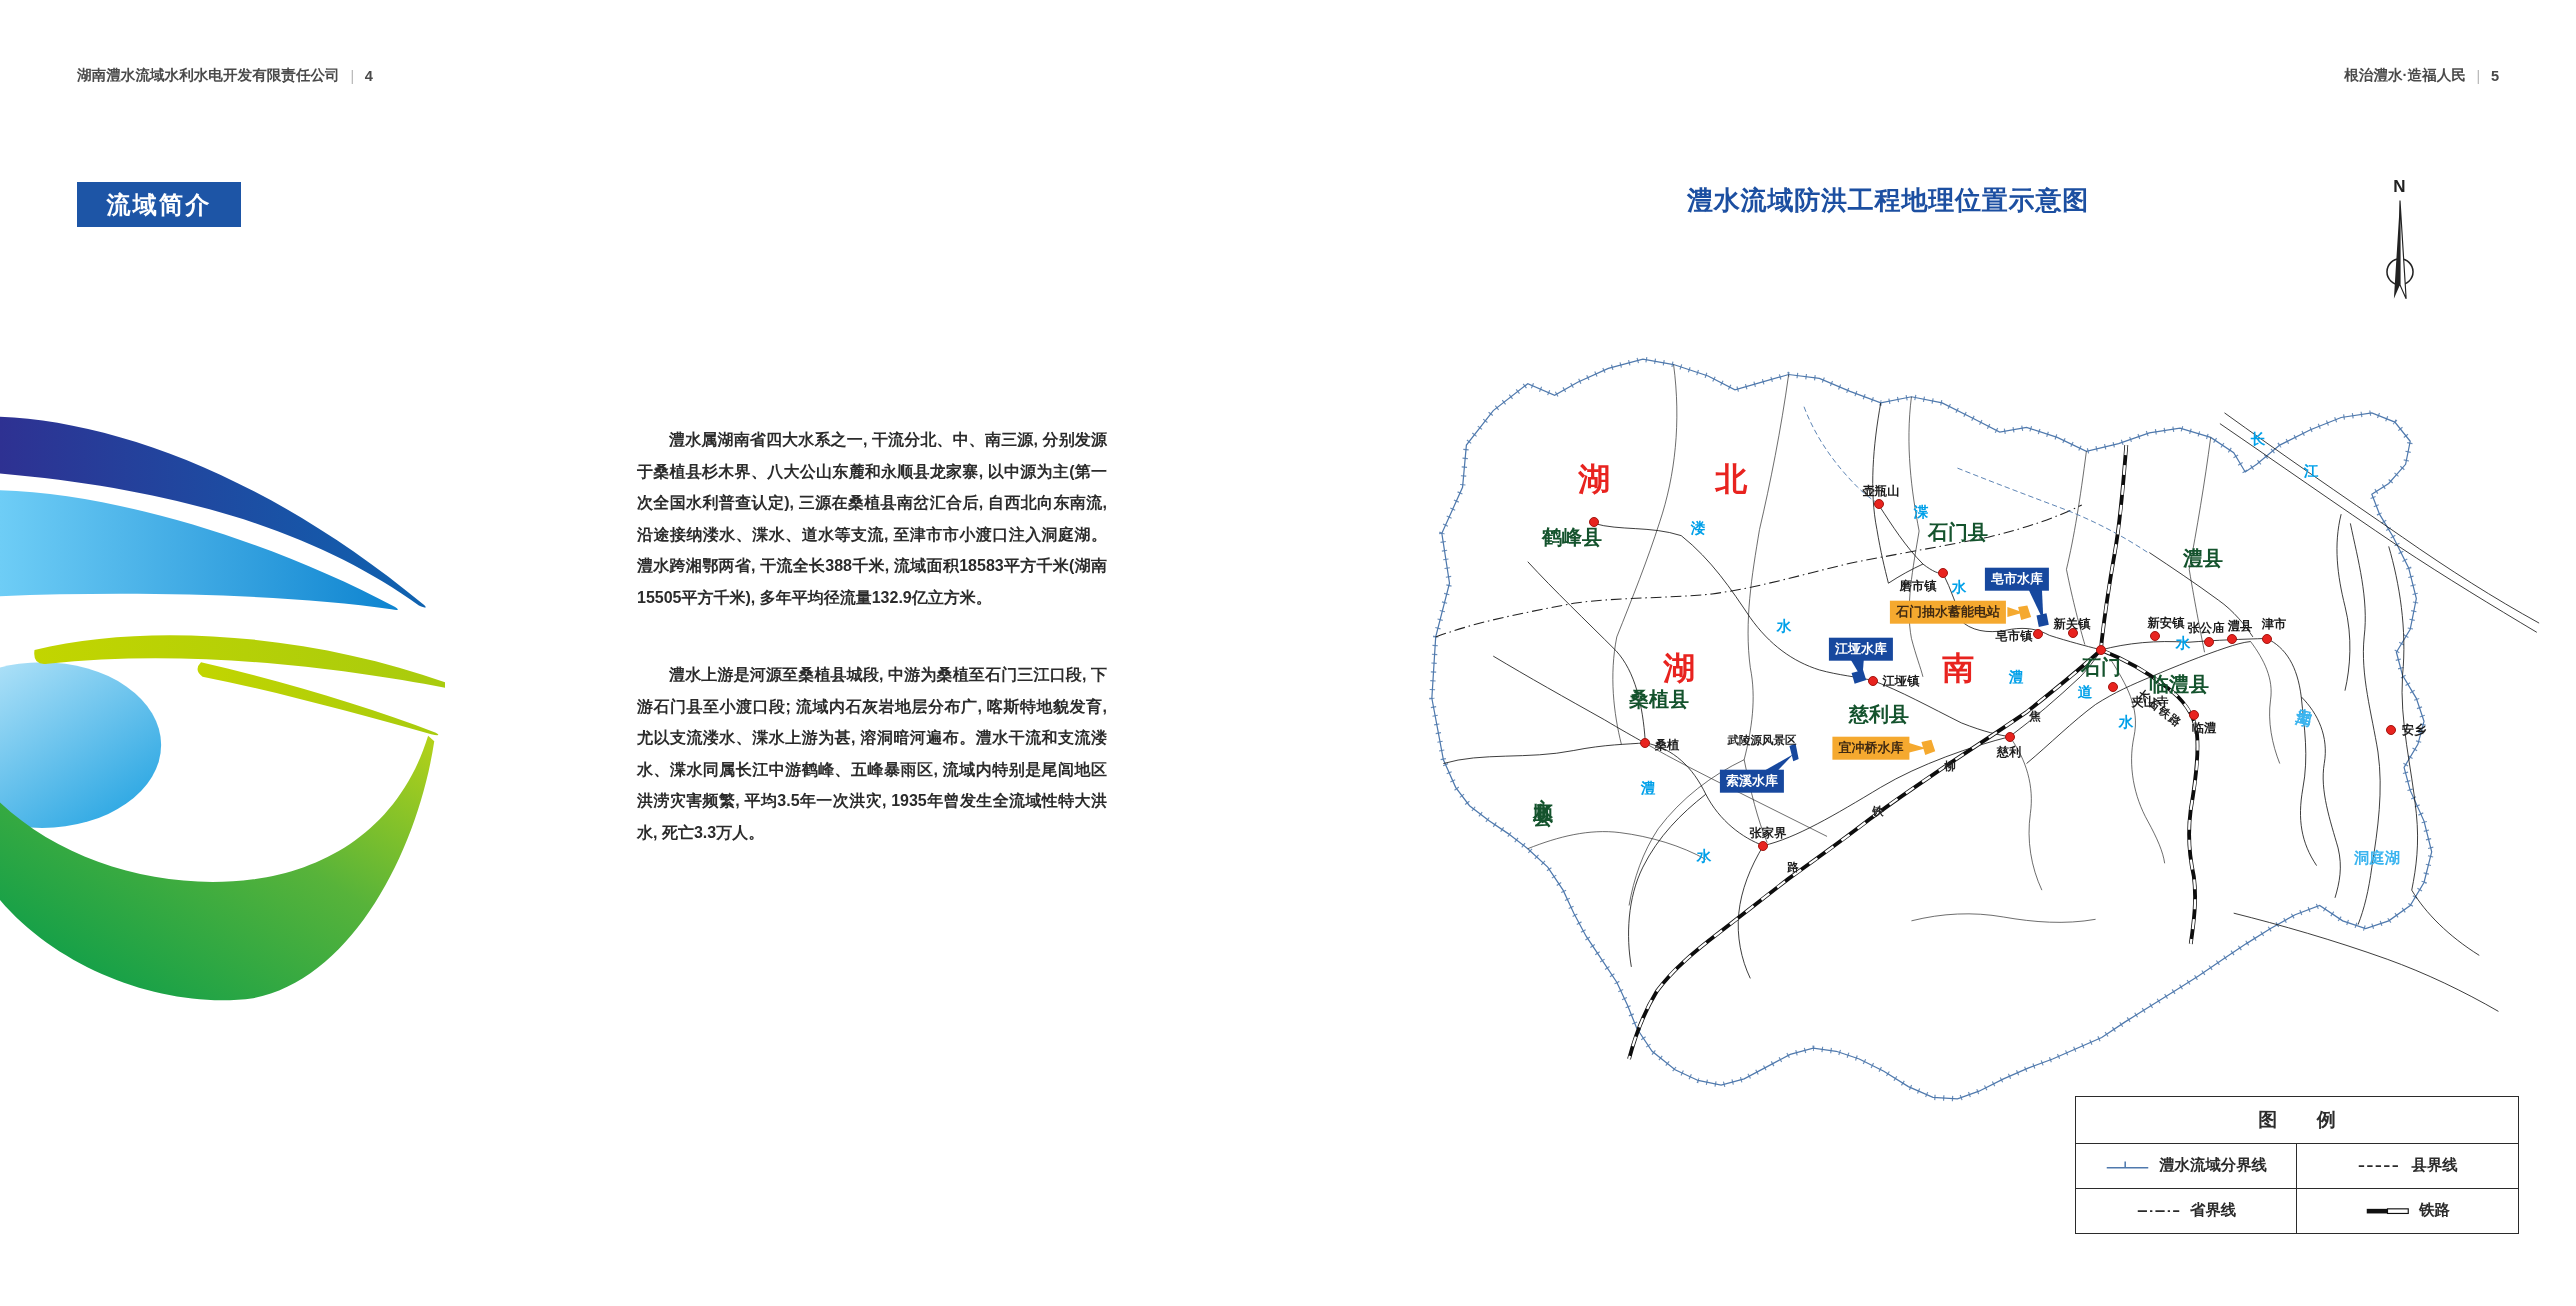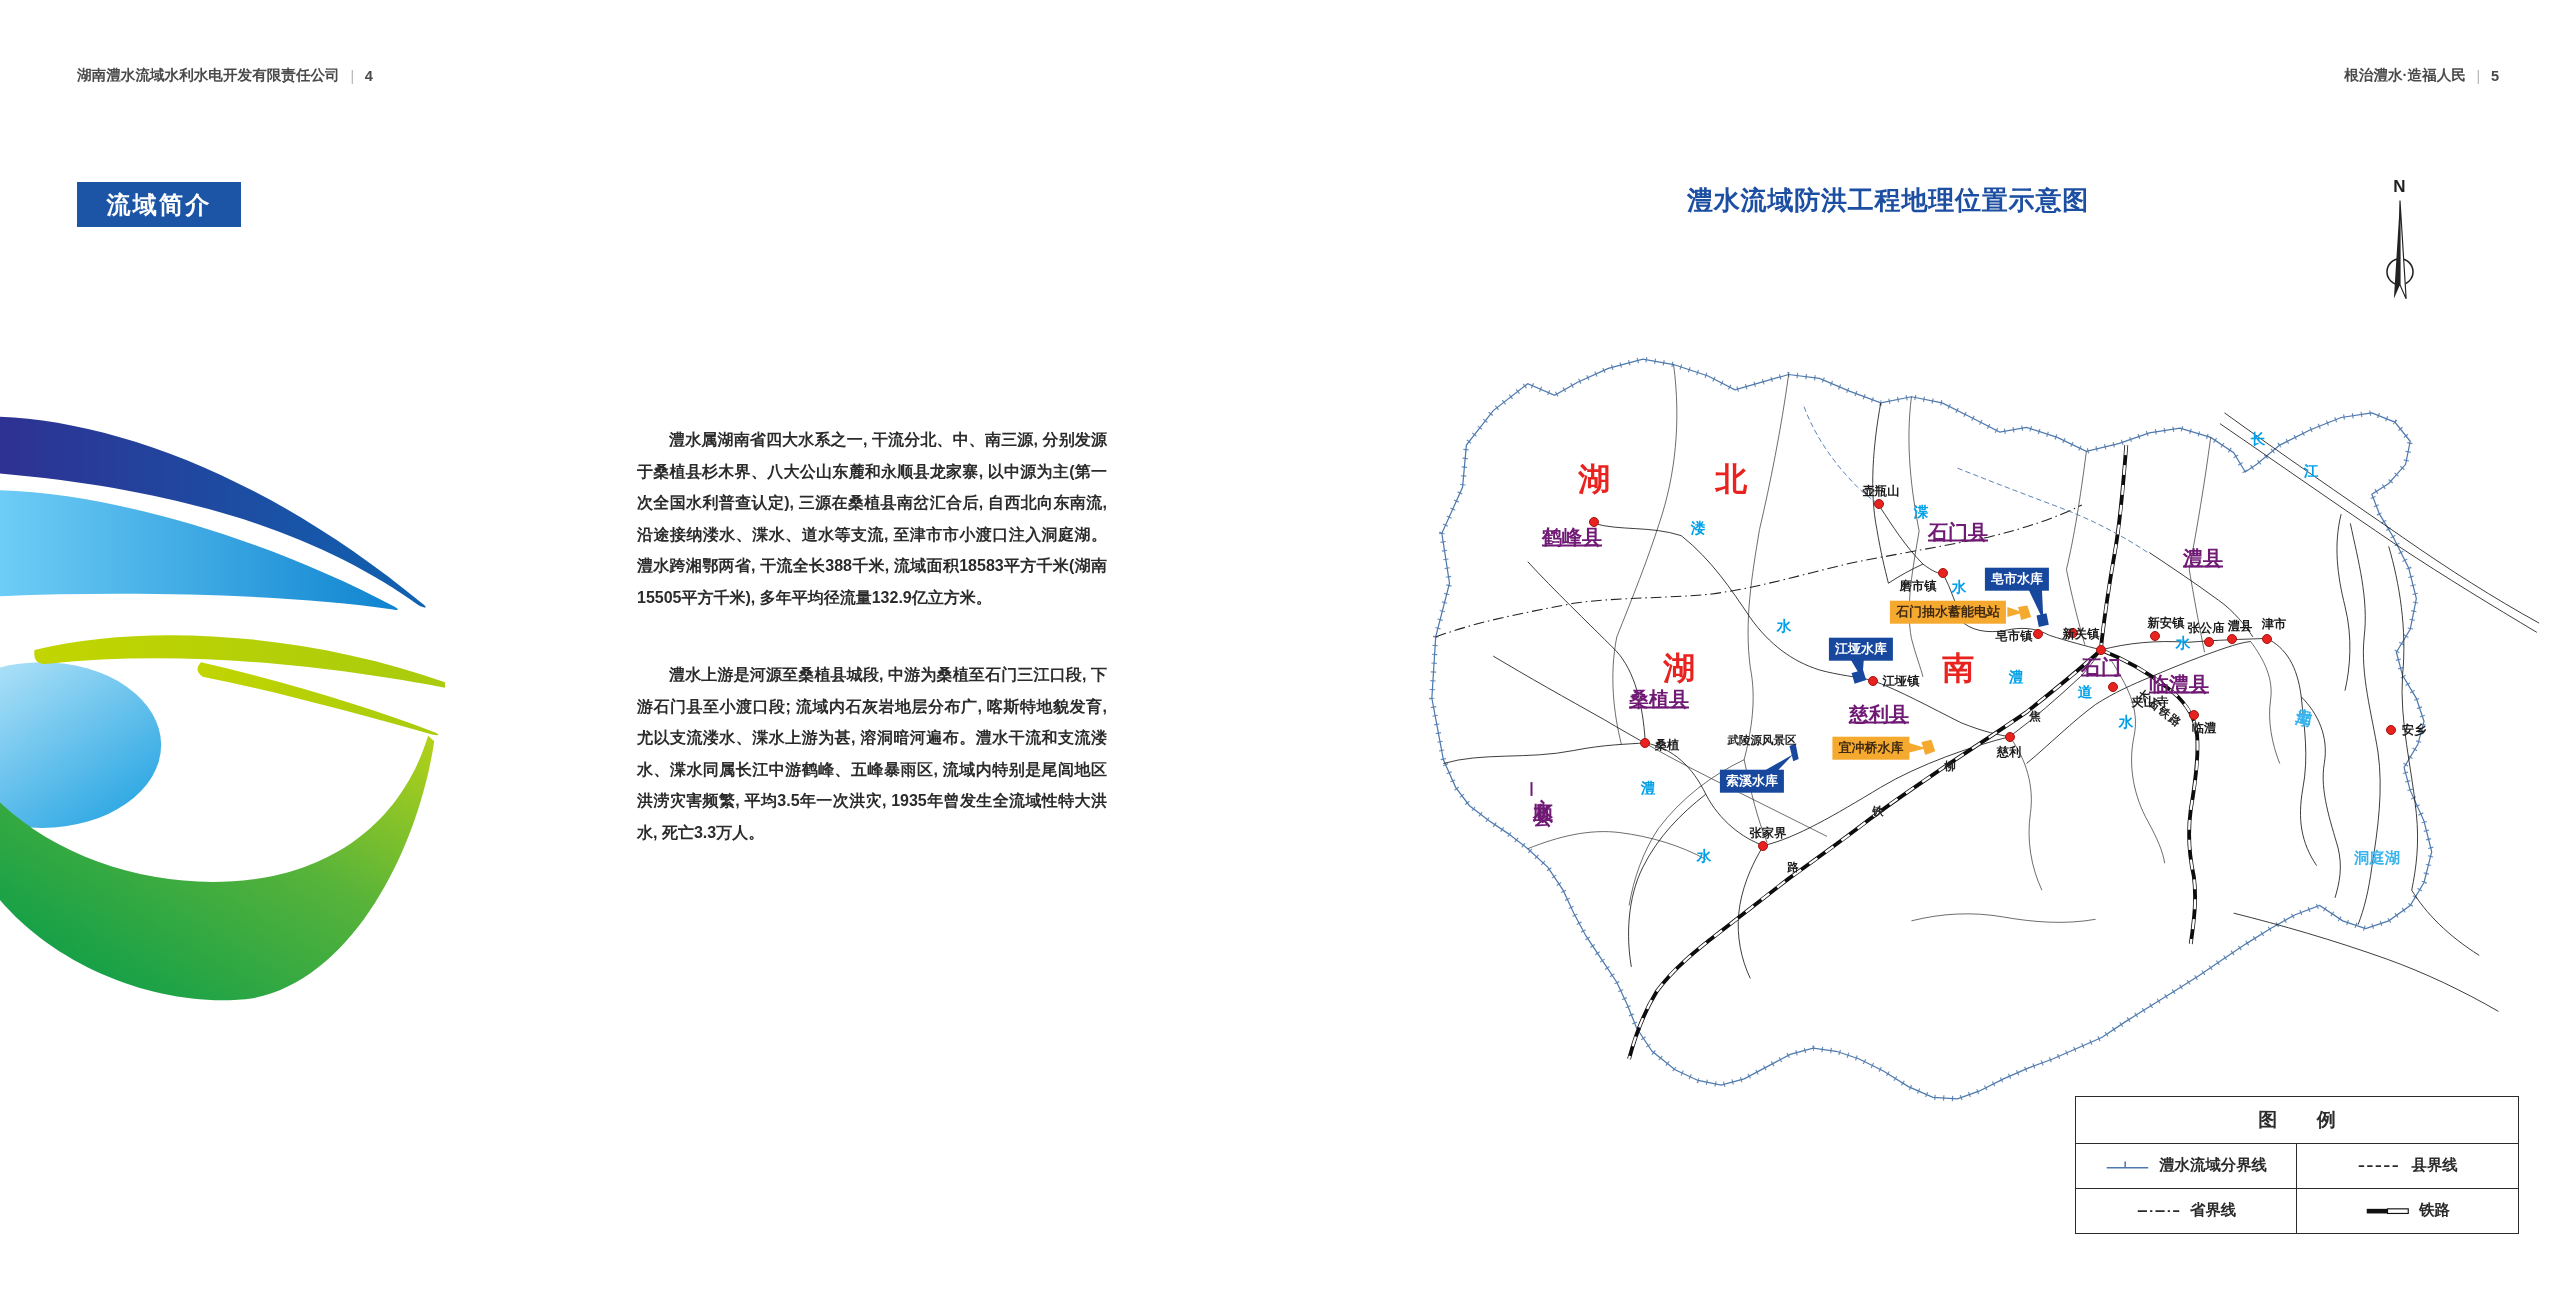--- a/index.html
+++ b/index.html
@@ -23,21 +23,21 @@
              font-size:26px;font-weight:bold;color:#1c4fa1;letter-spacing:0.8px;}
   
   #compass{position:absolute;left:2374px;top:177px;width:51px;text-align:center;}
   #compass .n{font-size:17px;font-weight:bold;color:#222;display:block;margin-bottom:1.5px;}
   
   #map{position:absolute;left:1420px;top:330px;width:1121px;height:775px;}
   #map svg{position:absolute;left:0;top:0;}
   #map-labels{position:absolute;left:0;top:0;width:100%;height:100%;}
   .ml{position:absolute;transform:translate(-50%,-50%);white-space:nowrap;}
   .region{font-size:32px;font-weight:bold;color:#e8231f;letter-spacing:1.5px;}
-  .county{font-size:20px;font-weight:bold;color:#701a75;text-decoration:underline;}
+  .county{font-size:20px;font-weight:bold;color:#14532d;}
   .county.vert{writing-mode:vertical-rl;letter-spacing:4.6px;}
   .town-label{font-size:12.3px;font-weight:bold;color:#1c1c1c;}
   .river{font-size:14.6px;font-weight:bold;color:#00a0e9;}
   .lake{font-size:15.4px;font-weight:bold;color:#3ab4ef;}
   .lake.vert{writing-mode:vertical-rl;transform:translate(-50%,-50%) rotate(14deg);letter-spacing:1.5px;}
   .railchar{font-size:11.5px;font-weight:bold;color:#222;}
   .railname{font-size:11.5px;font-weight:bold;color:#222;transform:translate(-50%,-50%) rotate(38deg);letter-spacing:1.5px;}
   .scenic{font-size:11.5px;font-weight:bold;color:#222;}
   .dot{position:absolute;width:10px;height:10px;border-radius:50%;background:#e8231f;border:1.5px solid #a3150f;
        transform:translate(-50%,-50%);box-sizing:border-box;}
@@ -222,21 +222,21 @@
         <span class="ml railname" style="left: 740px; top: 379px;">长石铁路</span>
         <span class="ml scenic" style="left: 342px; top: 410px;">武陵源风景区</span>
         <div class="dot" style="left: 174px; top: 192px;"></div>
         <div class="dot" style="left: 459px; top: 174px;"></div>
         <span class="ml town-label" style="left: 461px; top: 161px;">壶瓶山</span>
         <div class="dot" style="left: 523px; top: 243px;"></div>
         <span class="ml town-label" style="left: 498px; top: 256px;">磨市镇</span>
         <div class="dot" style="left: 618px; top: 304px;"></div>
         <span class="ml town-label" style="left: 594px; top: 306px;">皂市镇</span>
         <div class="dot" style="left: 653px; top: 303px;"></div>
-        <span class="ml town-label" style="left: 652px; top: 304px; margin-left: 9px;">新关镇</span>
+        <span class="ml town-label" style="left: 652px; top: 294px;">新关镇</span>
         <div class="dot" style="left: 681px; top: 320px;"></div>
         <div class="dot" style="left: 735px; top: 306px;"></div>
         <span class="ml town-label" style="left: 746px; top: 293px;">新安镇</span>
         <div class="dot" style="left: 789px; top: 312px;"></div>
         <span class="ml town-label" style="left: 786px; top: 298px;">张公庙</span>
         <div class="dot" style="left: 812px; top: 309px;"></div>
         <span class="ml town-label" style="left: 820px; top: 296px;">澧县</span>
         <div class="dot" style="left: 847px; top: 309px;"></div>
         <span class="ml town-label" style="left: 854px; top: 294px;">津市</span>
         <div class="dot" style="left: 774px; top: 385px;"></div>

